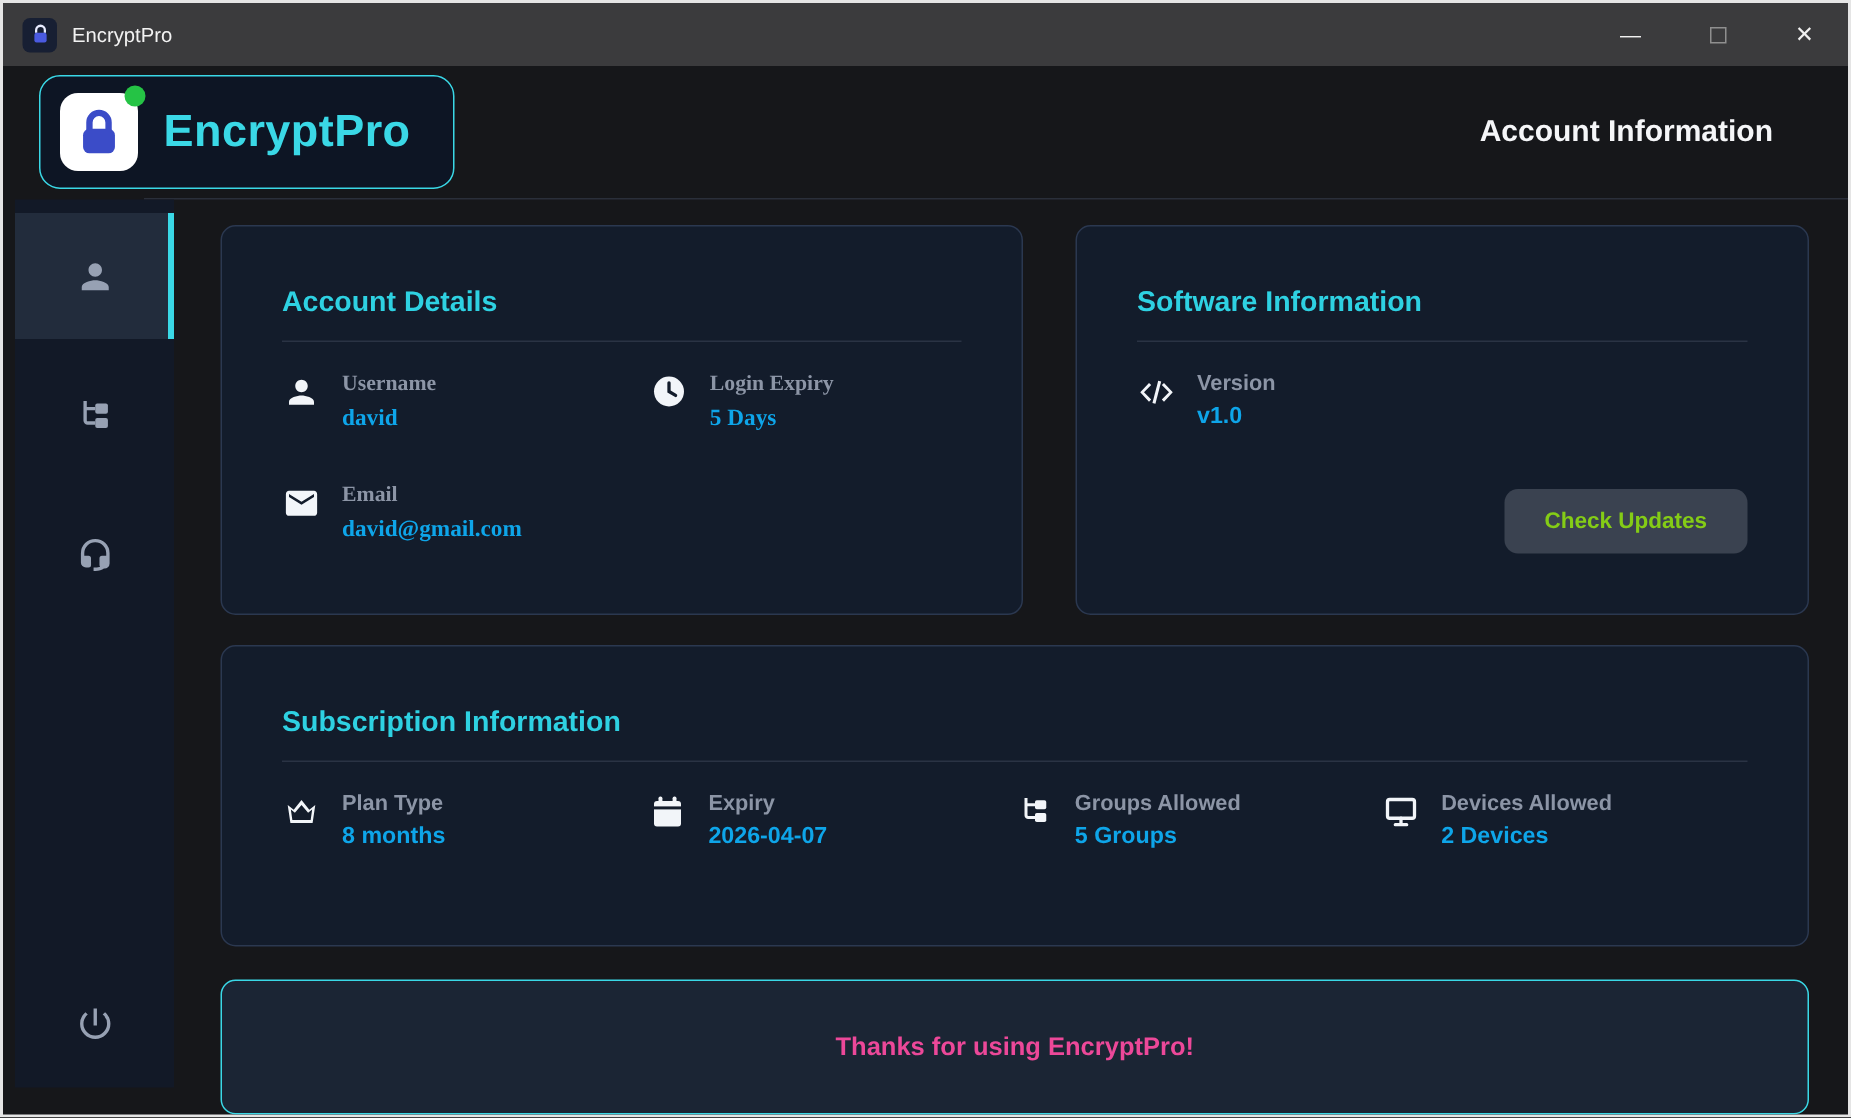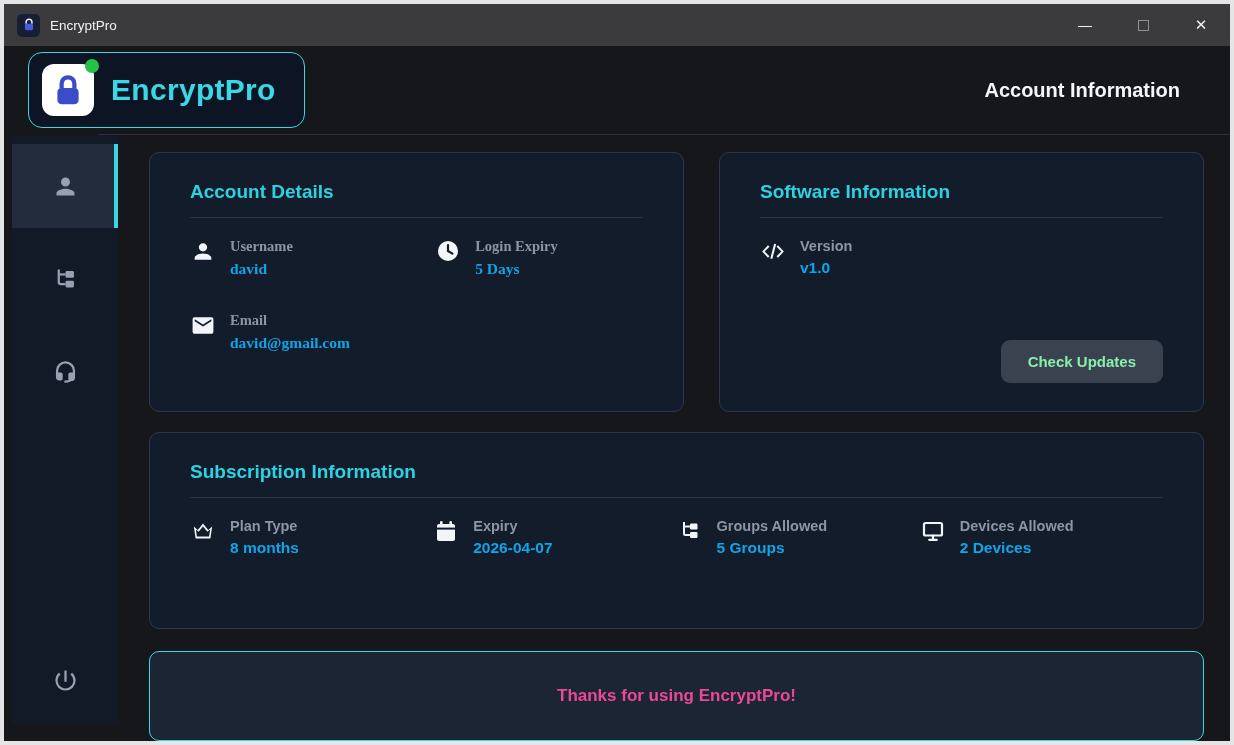--- a/index.html
+++ b/index.html
@@ -1,19 +1,19 @@
 <!DOCTYPE html>
 <html><head>
 <meta charset="utf-8">
 <style>
   html,body { margin:0; padding:0; background:#000; font-family:"Liberation Sans", sans-serif; }
   * { box-sizing:border-box; }
   .window {
     width:1234px; height:745px; position:relative;
-    background:#16171a; border:4px solid #e5e5e5;
+    background:#16171a; border:2px solid #e5e5e5;
     display:flex; flex-direction:column; overflow:hidden;
   }
   
   .titlebar { height:42px; background:#3b3b3d; display:flex; align-items:center; padding-left:13px; flex:0 0 auto; }
   .app-icon { width:23px; height:23px; border-radius:5px; background:#171f33; display:flex; align-items:center; justify-content:center; }
   .titlebar-title { color:#f2f2f2; font-size:13.5px; margin-left:10px; }
   .tb-controls { margin-left:auto; display:flex; height:100%; }
   .tb-btn { width:58px; height:100%; display:flex; align-items:center; justify-content:center; color:#f0f0f0; font-size:14px; cursor:default; }
   .tb-btn.max span { width:11px; height:11px; border:1.5px solid #8f8f8f; display:block; }
   .tb-btn.close { font-size:15px; }
@@ -27,32 +27,32 @@
   .header-divider { height:1px; background:#2a2f3a; margin-left:94px; flex:0 0 auto; }
   
   .body-row { flex:1; display:flex; min-height:0; }
   .sidebar { width:106px; background:#121927; margin-left:8px; margin-bottom:18px; display:flex; flex-direction:column; flex:0 0 auto; }
   .side-item { height:84px; margin-top:9px; display:flex; align-items:center; justify-content:center; position:relative; color:#97a1b3; cursor:pointer; }
   .side-item.active { background:#222c3c; }
   .side-item.active::after { content:""; position:absolute; right:-0px; top:0; bottom:0; width:4px; background:#3ad8e6; }
   .side-item.power { margin-top:auto; margin-bottom:8px; height:70px; }
   .main { flex:1; padding:17px 26px 0 31px; display:flex; flex-direction:column; }
   .cards-row { display:flex; gap:35px; flex:0 0 auto; }
-  .card { background:#131c2b; border:1px solid #2b3850; border-radius:10px; padding:28px 40px; }
+  .card { background:#131c2b; border:1px solid #2b3850; border-radius:10px; padding:40px 40px; }
   .card.account { width:535px; height:260px; }
   .card.software { flex:1; height:260px; display:flex; flex-direction:column; }
   .card-title { color:#2ed1e2; font-size:19px; font-weight:bold; }
   .card-divider { height:1px; background:#2a3344; margin-top:14px; margin-bottom:20px; }
   .field { display:flex; gap:14px; align-items:flex-start; }
   .field-icon { width:26px; flex:0 0 auto; color:#f2f5f9; padding-top:1px; }
   .field-label { color:#8c95a6; font-size:14.5px; font-weight:bold; }
   .field-value { color:#0ea5e9; font-size:15.5px; font-weight:bold; margin-top:5px; }
   .acct-grid { display:grid; grid-template-columns:1.18fr 1fr; row-gap:34px;font-family:Liberation Serif, serif; }
   .btn-row { margin-top:auto; display:flex; justify-content:flex-end; }
-  .btn { background:#3a4250; color:#86efac; font-weight:bold; font-size:15px; padding:13px 27px; border-radius:9px; border:none; cursor:pointer; font-family:"Liberation Sans", sans-serif; }
+  .btn { background:#3a4250; color:#84cc16; font-weight:bold; font-size:15px; padding:13px 27px; border-radius:9px; border:none; cursor:pointer; font-family:"Liberation Sans", sans-serif; }
   .card.subscription { margin-top:20px; height:204px; }
   .sub-grid { display:grid; grid-template-columns:repeat(4,1fr); margin-top:0; }
   .footer-banner { margin-top:22px; height:90px; border:1.5px solid #3ad8e6; border-radius:10px; background:#1b2534; display:flex; align-items:center; justify-content:center; flex:0 0 auto; }
   .footer-text { color:#ec4899; font-size:17px; font-weight:bold; }
   svg { display:block; }
 </style>
 </head>
 <body>
 
 <div class="window">

